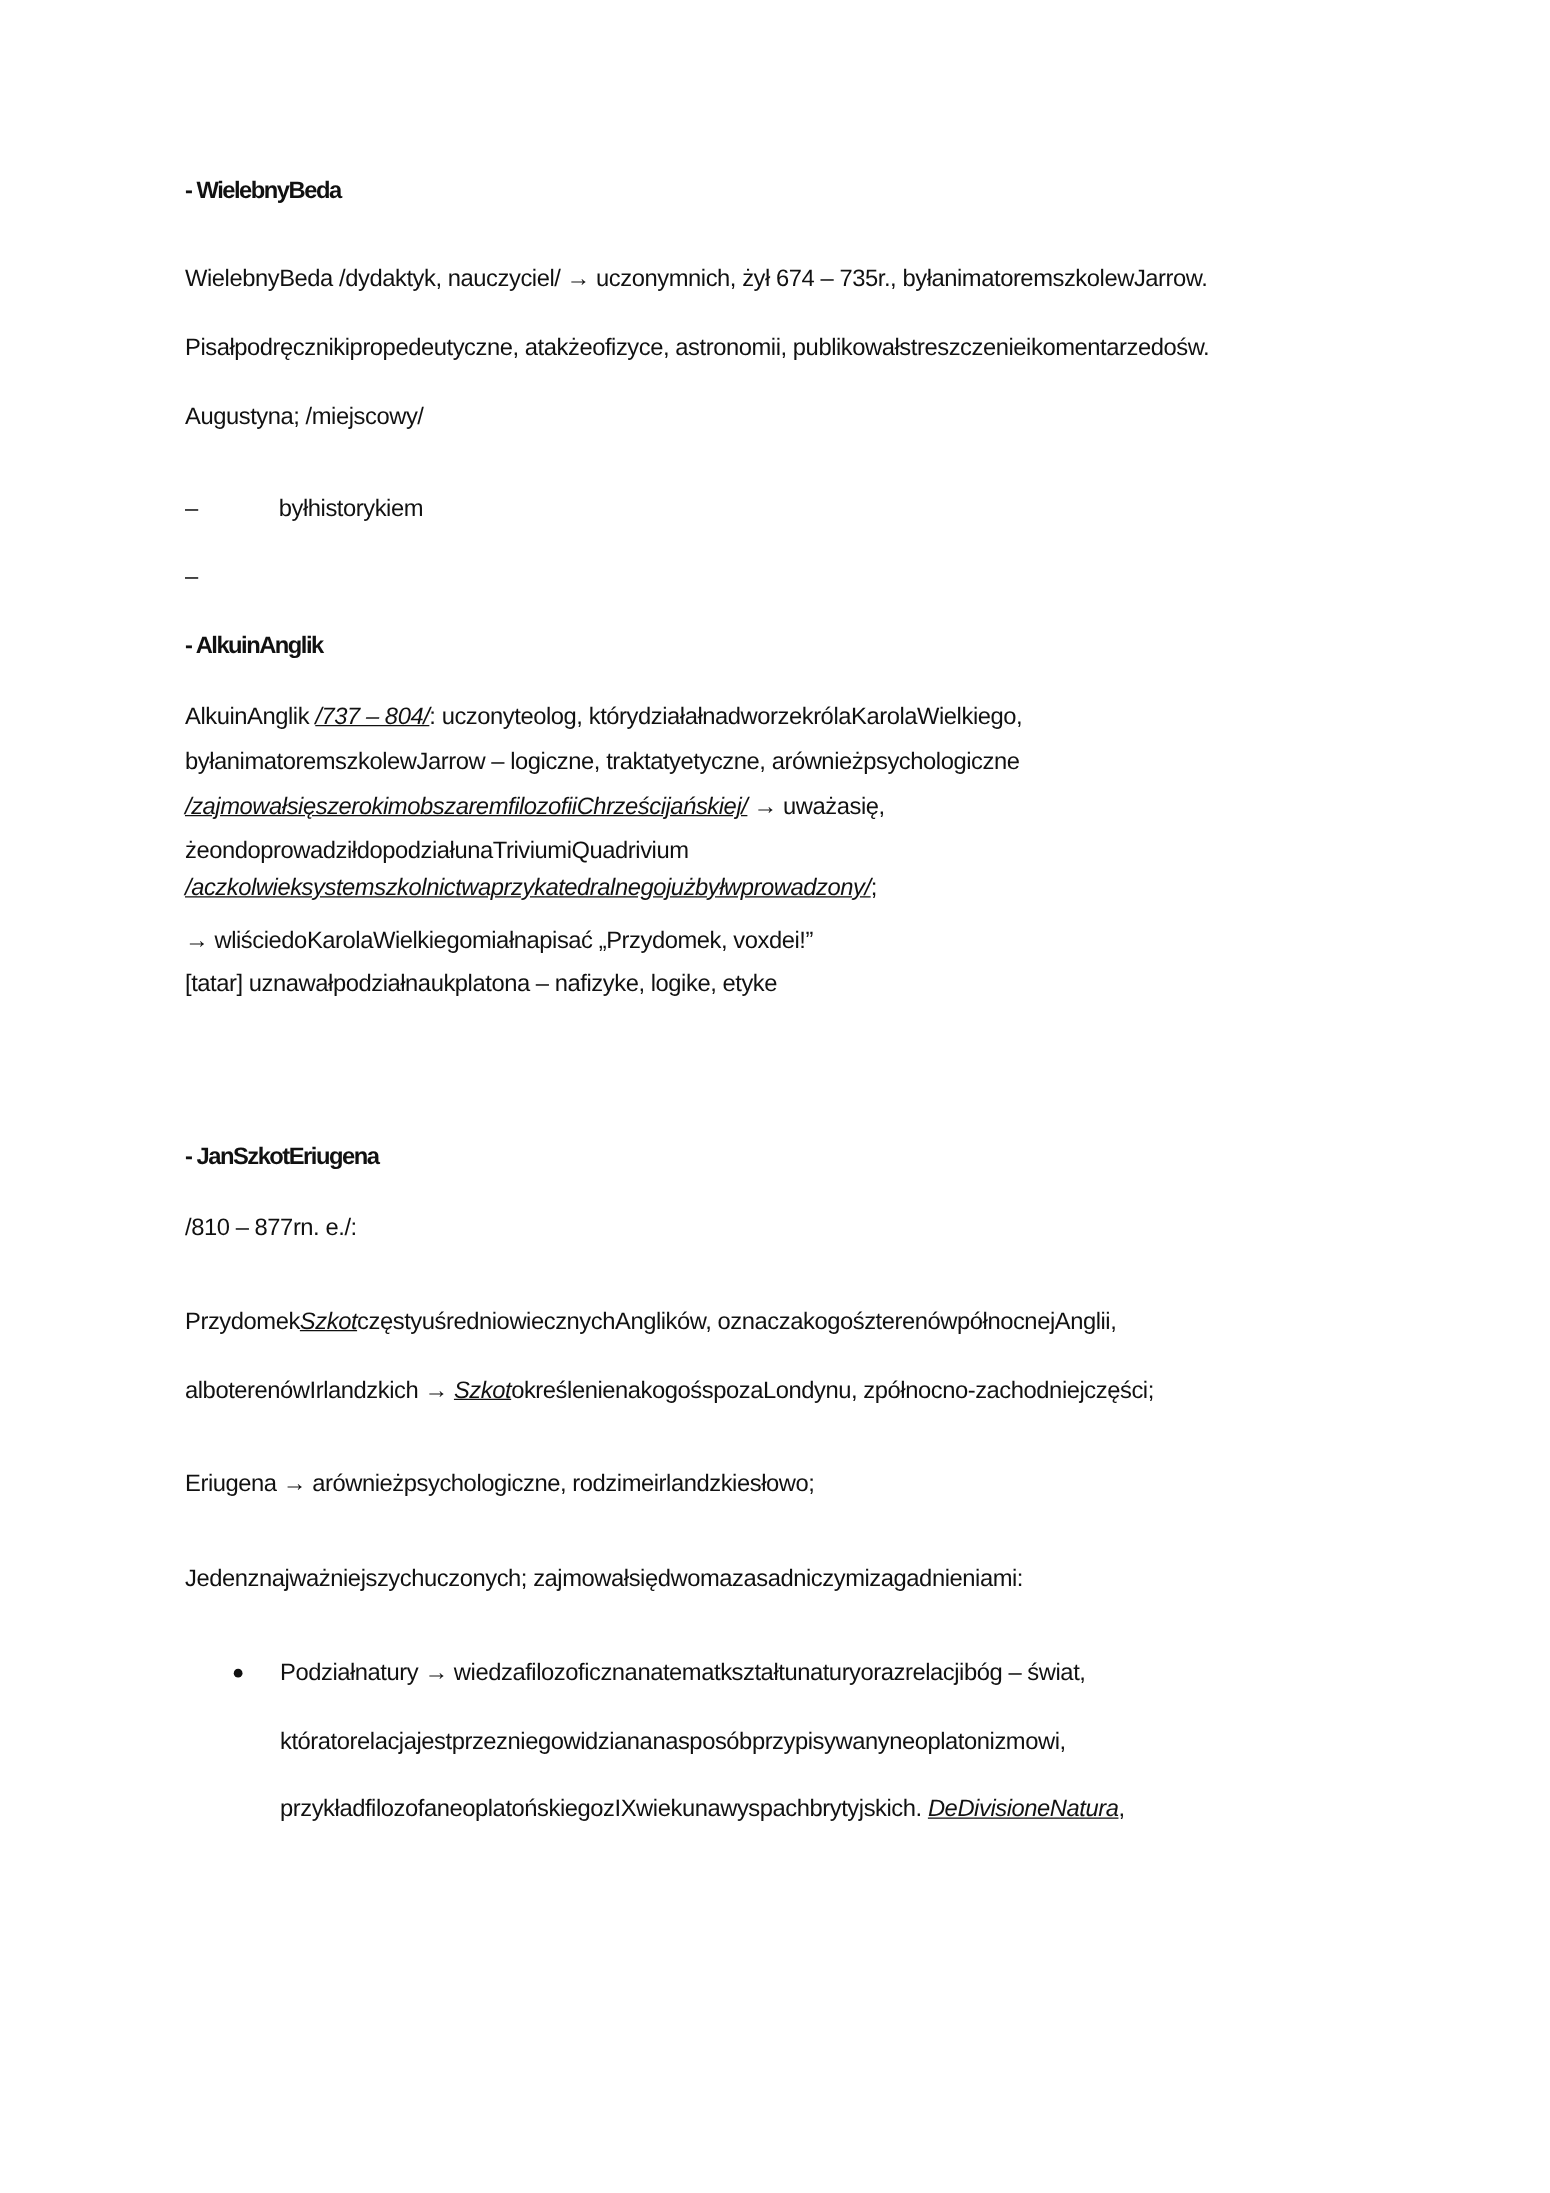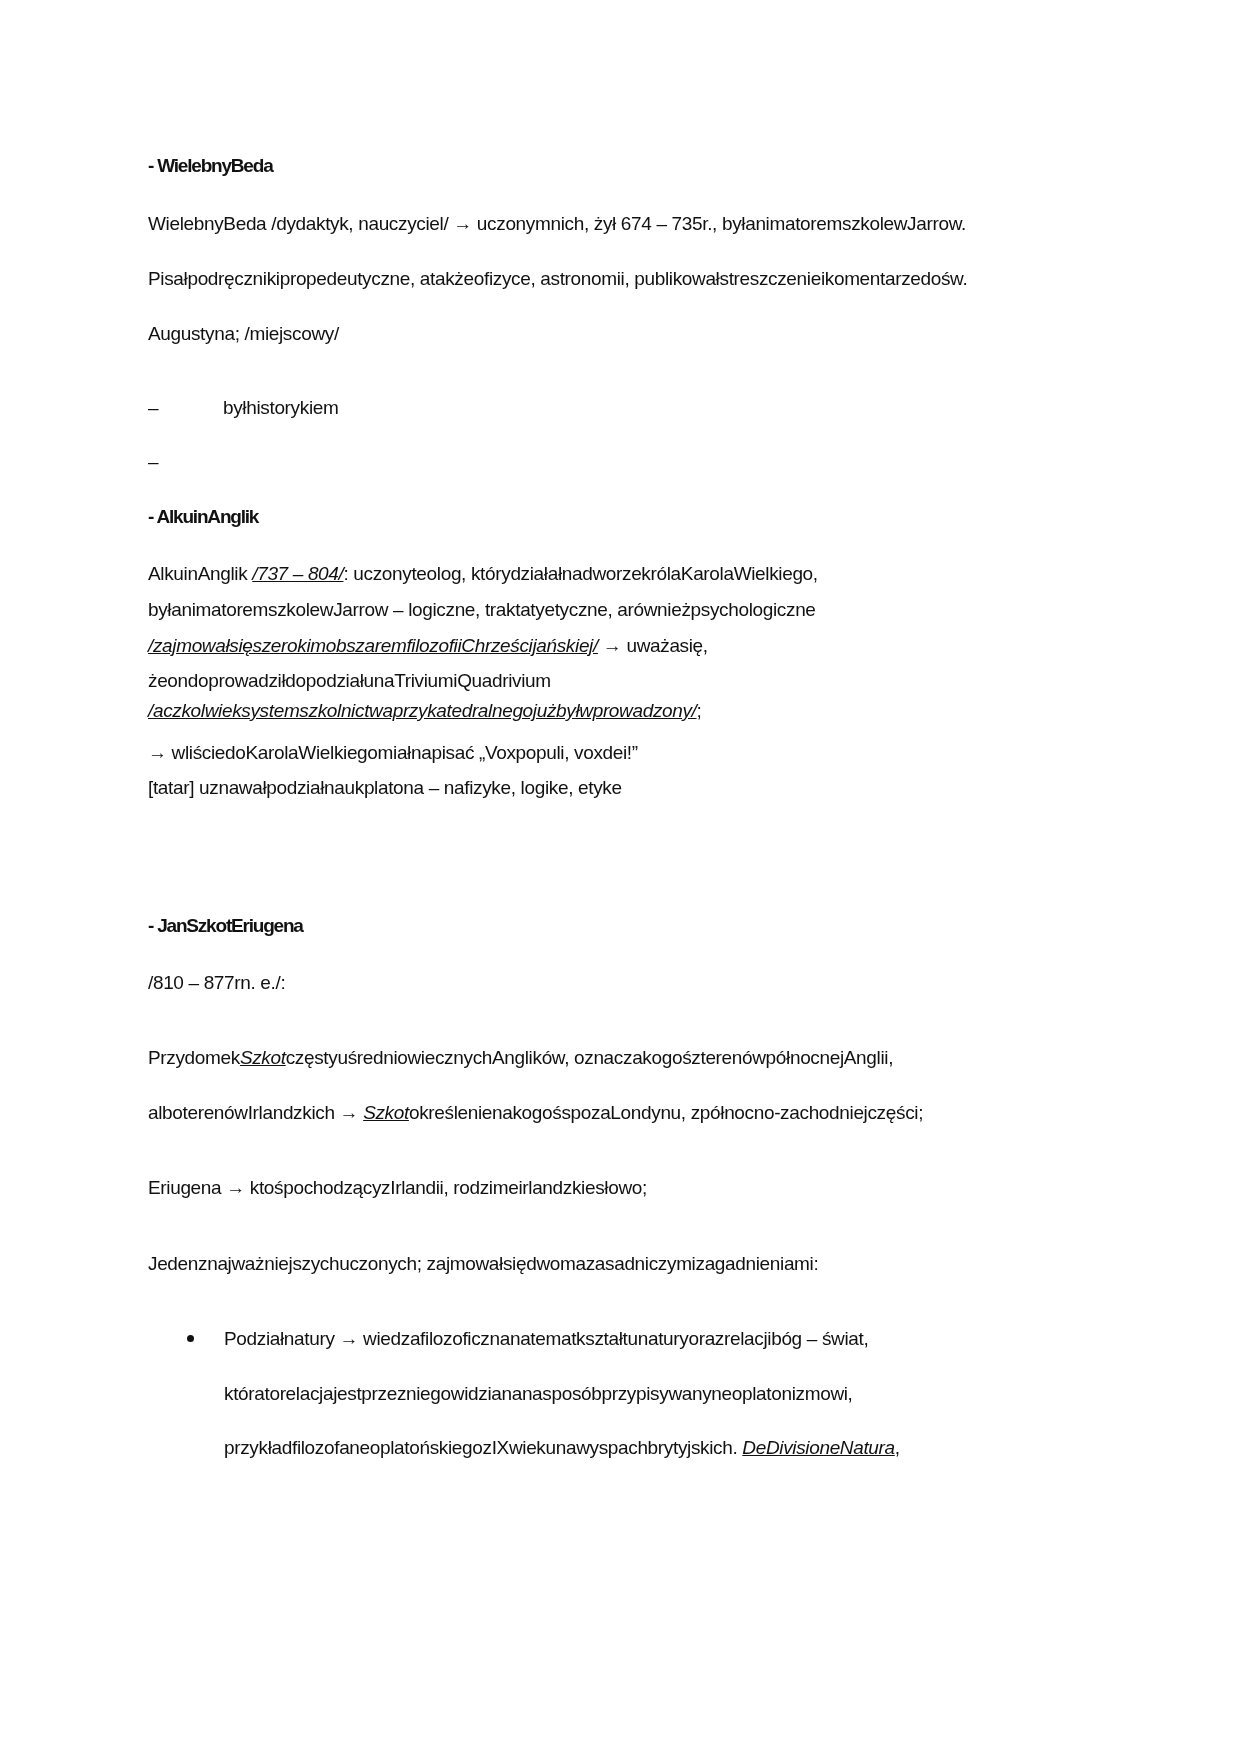--- a/index.html
+++ b/index.html
@@ -19,53 +19,53 @@
     background: #111111;
   }
   .indent { left: 224px; }
   em { font-style: italic; text-decoration: underline; }
 </style>
 </head>
 <body>
 
 <div>
 
-  <div class="line heading" style="top:155px">- WielebnyBeda</div>
+  <div class="line heading" style="top:142px">- WielebnyBeda</div>
   <div class="line" style="top:213px">WielebnyBeda /dydaktyk, nauczyciel/ → uczonymnich, żył 674 – 735r., byłanimatoremszkolewJarrow.</div>
   <div class="line" style="top:268px">Pisałpodręcznikipropedeutyczne, atakżeofizyce, astronomii, publikowałstreszczenieikomentarzedośw.</div>
   <div class="line" style="top:323px">Augustyna; /miejscowy/</div>
 
   <div class="dash" style="top:397px">–</div>
   <div class="line dash-text" style="top:397px">byłhistorykiem</div>
   <div class="dash" style="top:451px">–</div>
 
   <div class="line heading" style="top:506px">- AlkuinAnglik</div>
   <div class="line" style="top:563px">
     <span>AlkuinAnglik </span><em>/737 – 804/</em><span>: uczonyteolog, którydziałałnadworzekrólaKarolaWielkiego,</span>
   </div>
   <div class="line" style="top:599px">byłanimatoremszkolewJarrow – logiczne, traktatyetyczne, arównieżpsychologiczne</div>
   <div class="line" style="top:635px">
     <em>/zajmowałsięszerokimobszaremfilozofiiChrześcijańskiej/</em><span> → uważasię,</span>
   </div>
   <div class="line" style="top:670px">żeondoprowadziłdopodziałunaTriviumiQuadrivium</div>
   <div class="line" style="top:700px">
     <em>/aczkolwieksystemszkolnictwaprzykatedralnegojużbyłwprowadzony/</em><span>;</span>
   </div>
-  <div class="line" style="top:742px">→ wliściedoKarolaWielkiegomiałnapisać „Voxpopuli, voxdei!”</div>
+  <div class="line" style="top:742px">→ wliściedoKarolaWielkiegomiałnapisać „Przydomek, voxdei!”</div>
   <div class="line" style="top:777px">[tatar] uznawałpodziałnaukplatona – nafizyke, logike, etyke</div>
 
   <div class="line heading" style="top:915px">- JanSzkotEriugena</div>
   <div class="line" style="top:972px">/810 – 877rn. e./:</div>
   <div class="line" style="top:1047px">
     <span>Przydomek</span><em>Szkot</em><span>częstyuśredniowiecznychAnglików, oznaczakogośzterenówpółnocnejAnglii,</span>
   </div>
   <div class="line" style="top:1102px">
     <span>alboterenówIrlandzkich → </span><em>Szkot</em><span>określenienakogośspozaLondynu, zpółnocno-zachodniejczęści;</span>
   </div>
-  <div class="line" style="top:1177px">Eriugena → ktośpochodzącyzIrlandii, rodzimeirlandzkiesłowo;</div>
+  <div class="line" style="top:1177px">Eriugena → arównieżpsychologiczne, rodzimeirlandzkiesłowo;</div>
   <div class="line" style="top:1253px">Jedenznajważniejszychuczonych; zajmowałsiędwomazasadniczymizagadnieniami:</div>
 
   <div class="bullet-dot" style="top:1335px"></div>
   <div class="line indent" style="top:1328px">Podziałnatury → wiedzafilozoficznanatematkształtunaturyorazrelacjibóg – świat,</div>
   <div class="line indent" style="top:1383px">któratorelacjajestprzezniegowidziananasposóbprzypisywanyneoplatonizmowi,</div>
   <div class="line indent" style="top:1437px">
     <span>przykładfilozofaneoplatońskiegozIXwiekunawyspachbrytyjskich. </span><em>DeDivisioneNatura</em><span>,</span>
   </div>
 
 </div>

